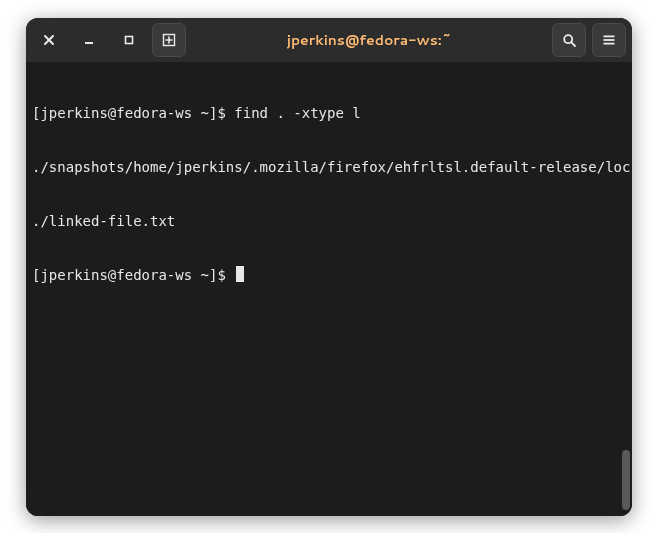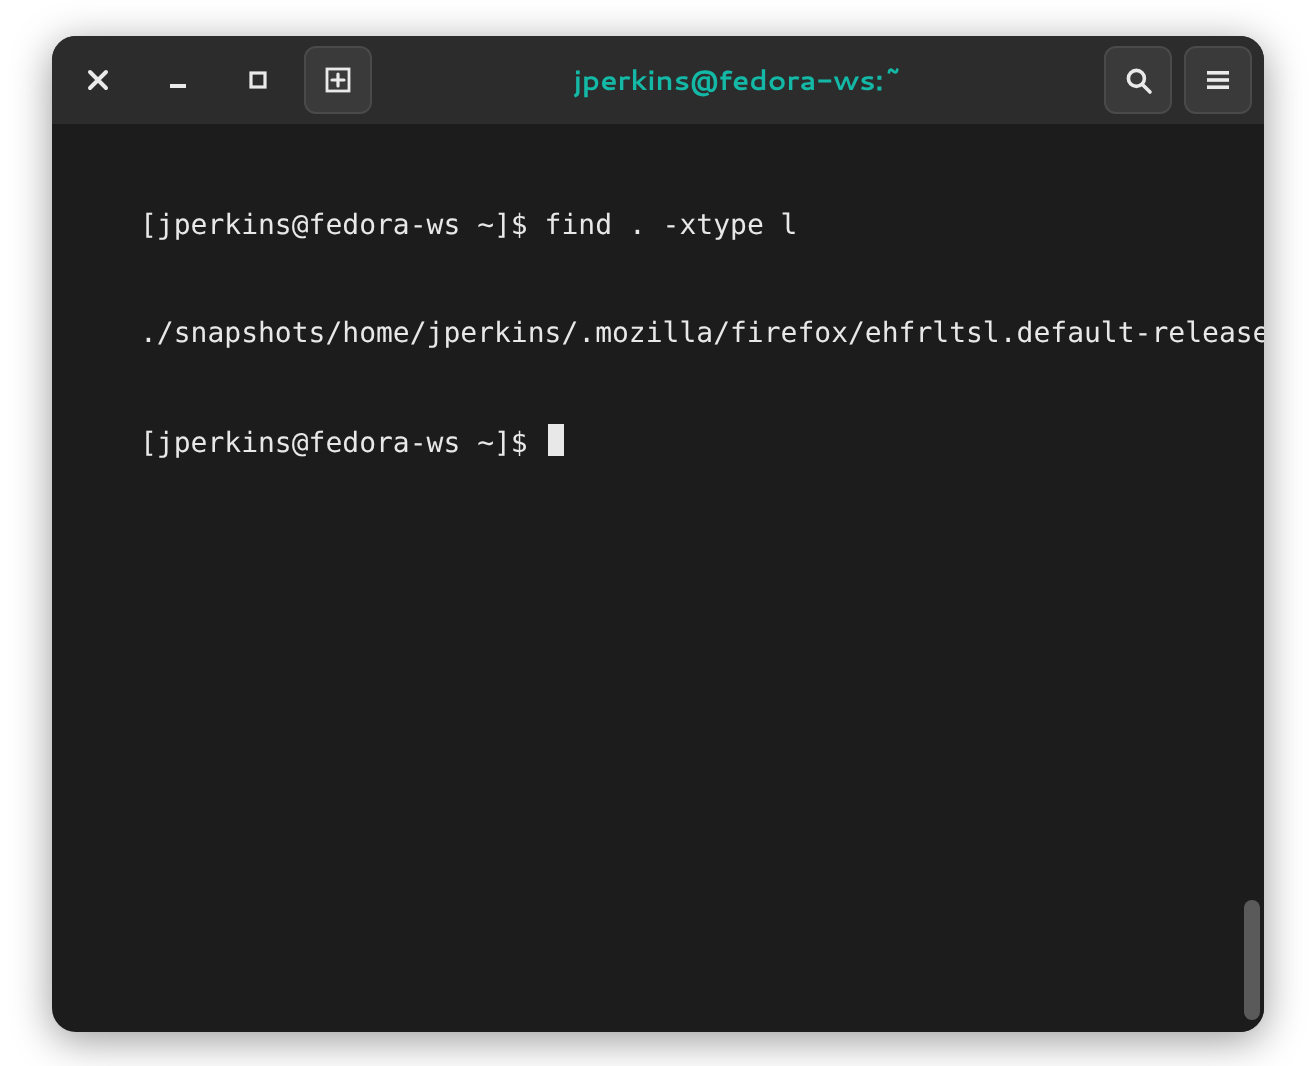--- a/index.html
+++ b/index.html
@@ -44,21 +44,21 @@
     cursor: pointer;
   }
   .tb-btn svg { display: block; }
   .tb-btn-boxed {
     background: #3a3a3a;
     border: 1px solid #4a4a4a;
   }
   .tb-title {
     flex: 1;
     text-align: center;
-    color: #14b8a6;
+    color: #fdba74;
     font-family: Cantarell, "DejaVu Sans", sans-serif;
     font-size: 14px;
     font-weight: 600;
     white-space: nowrap;
     overflow: hidden;
     text-overflow: ellipsis;
     padding: 0 4px;
   }
   .tb-right {
     display: flex;
@@ -67,21 +67,20 @@
   .terminal {
     flex: 1;
     background: #1c1c1c;
     padding: 6px 8px 6px 6px;
     color: #e8e8e8;
     font-size: 14px;
     line-height: 18px;
     white-space: pre;
     overflow-y: auto;
     position: relative;
-    margin-left: 38px;
   }
   .term-line { white-space: pre; }
   .cursor {
     display: inline-block;
     width: 8px;
     height: 16px;
     background: #e8e8e8;
     vertical-align: -2px;
     margin-left: 2px;
   }
@@ -154,19 +153,20 @@
             <rect x="1.5" y="9.7" width="11" height="1.8" fill="#eaeaea"></rect>
           </svg>
         </span>
       </div>
     </div>
   </div>
 
   <div class="terminal">
     <div class="term-line"><span>[jperkins@fedora-ws ~]$ </span><span>find . -xtype l</span></div>
     <div class="term-line">./snapshots/home/jperkins/.mozilla/firefox/ehfrltsl.default-release/lock</div>
+    <div class="term-line">./linked-file.txt</div>
     <div class="term-line"><span>[jperkins@fedora-ws ~]$ </span><span class="cursor"></span></div>
 
     <div class="scrollbar-track">
       <div class="scrollbar-thumb"></div>
     </div>
   </div>
 </div>
 
 </body></html>

